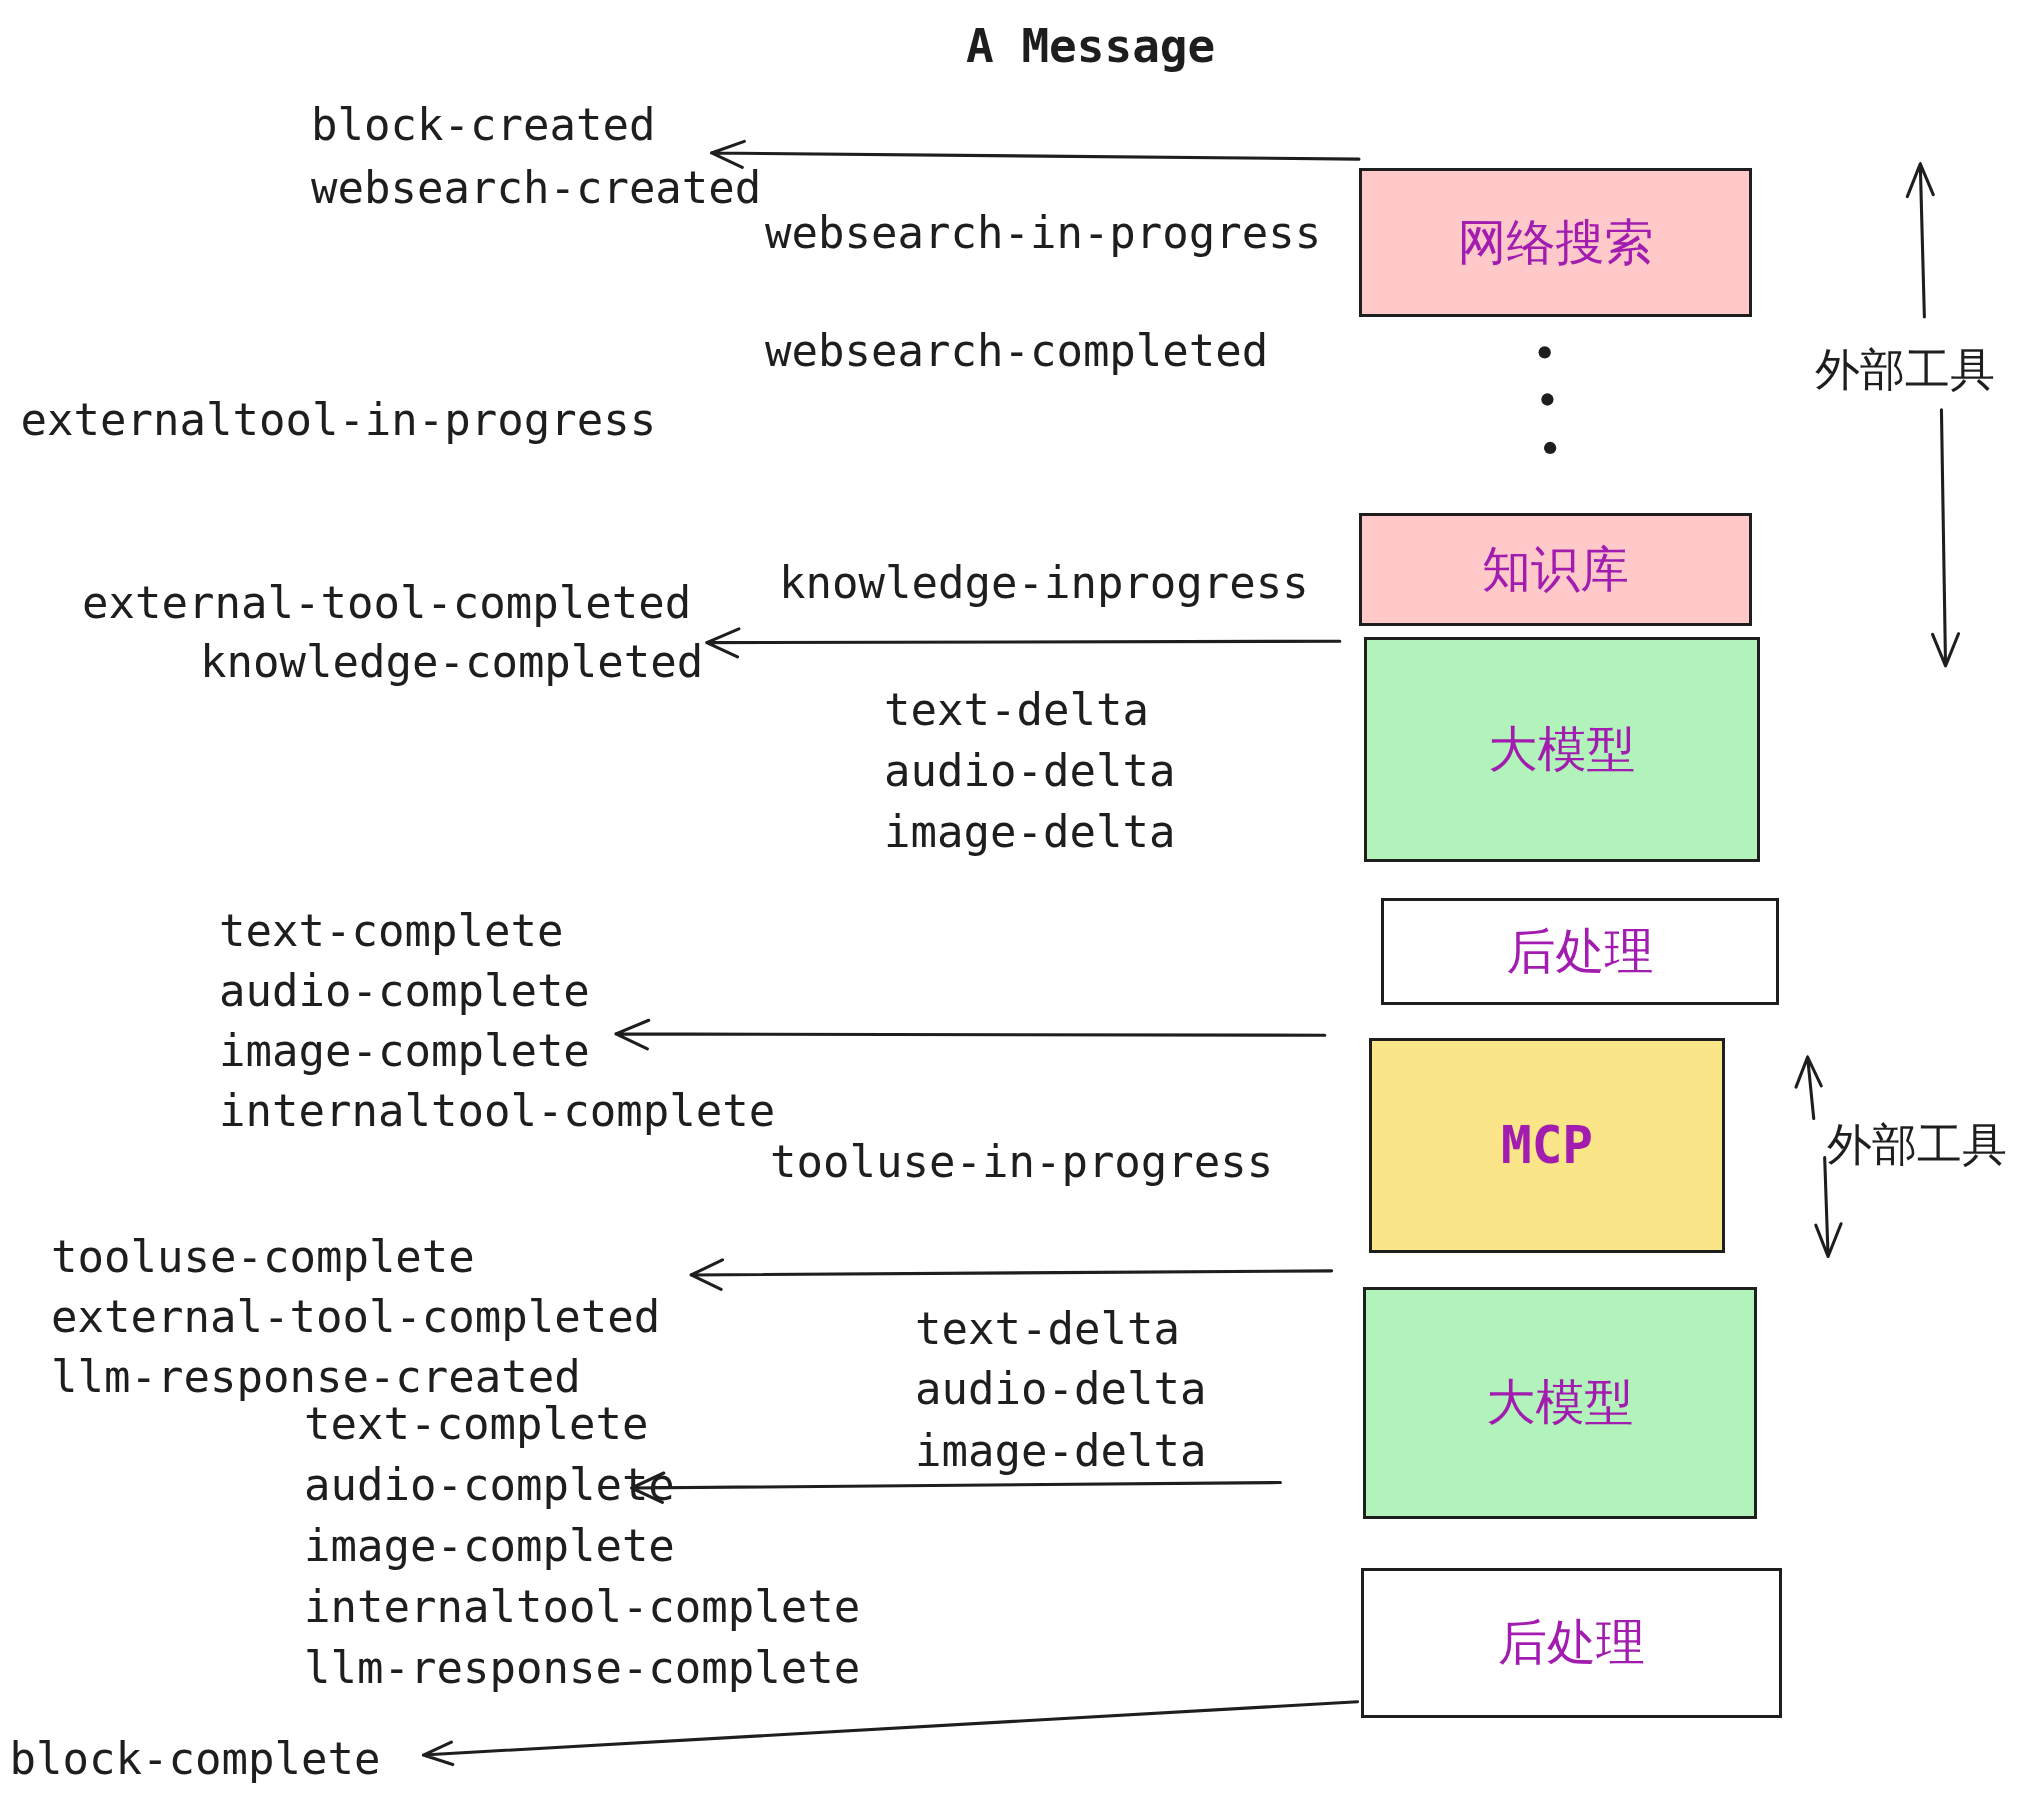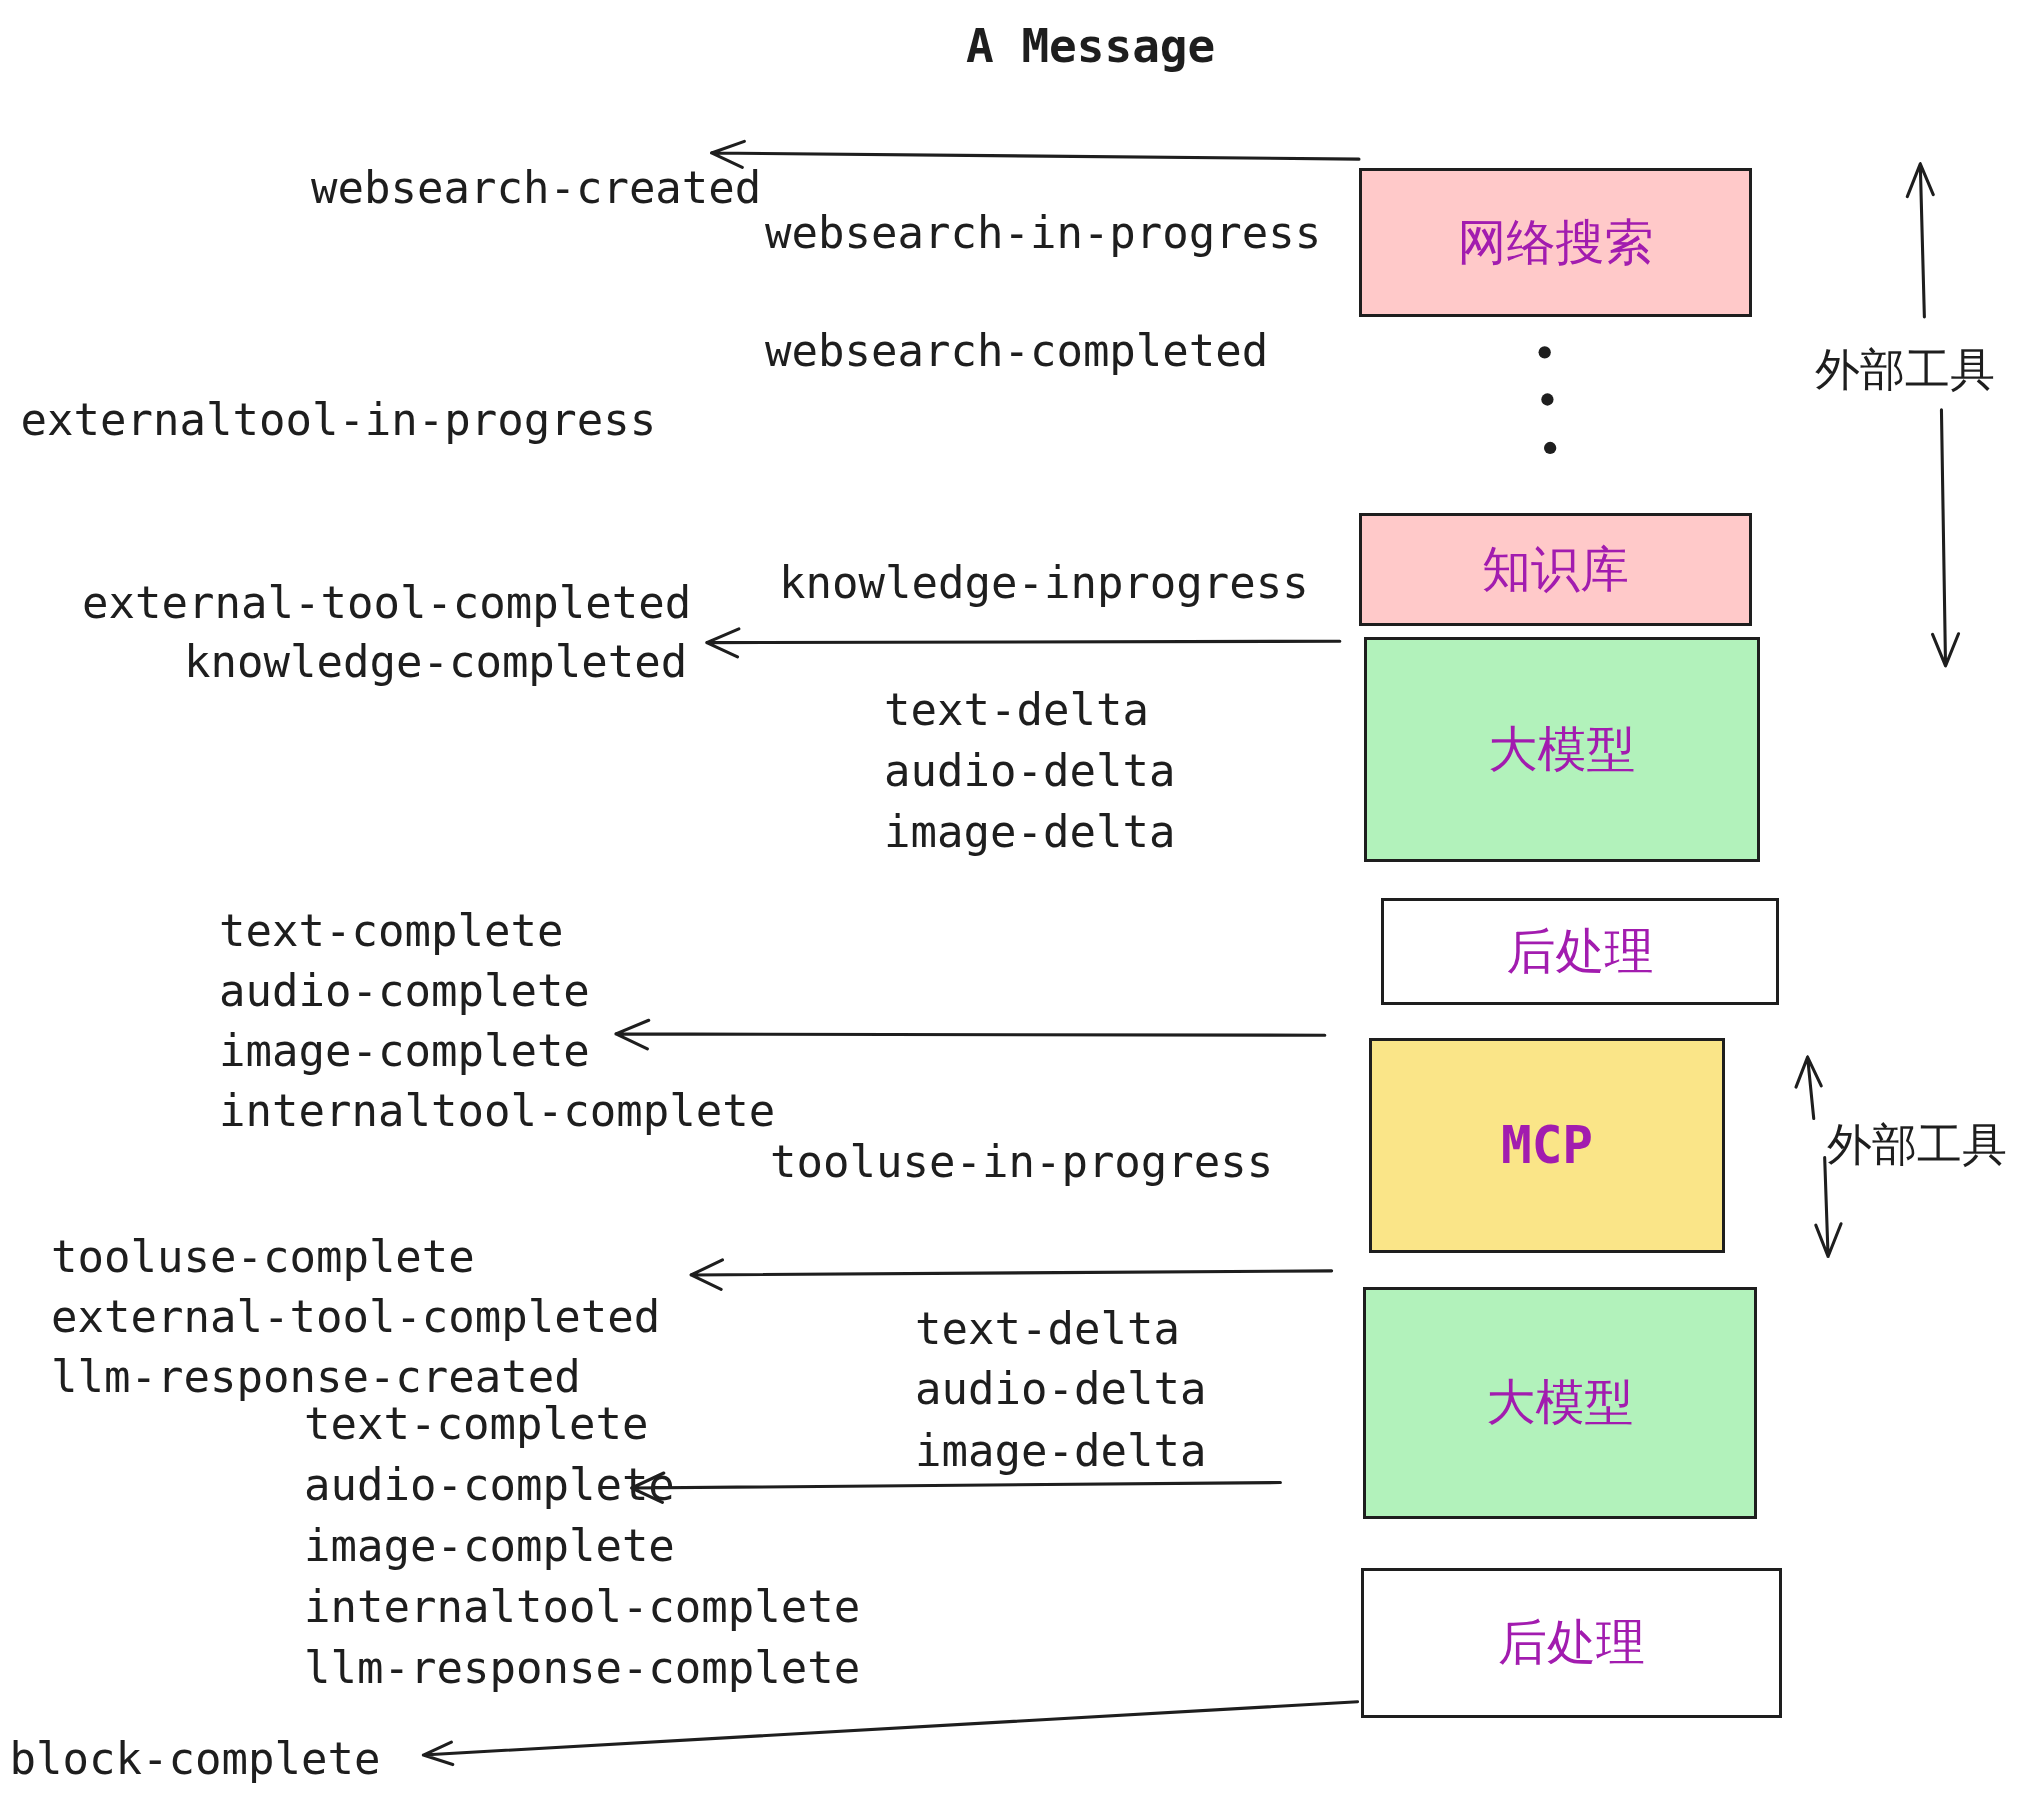--- a/index.html
+++ b/index.html
@@ -51,27 +51,28 @@
   #arrow-layer path, #arrow-layer line{ stroke:#1e1e1e; stroke-width:4.5; fill:none; stroke-linecap:round; }
   #arrow-layer circle{ fill:#1e1e1e; stroke:none; }
 </style>
 </head>
 <body>
 
 <div id="canvas">
 
   <div class="title">A Message</div>
 
+  <div class="evt" style="left:311px;  top:101px;">block-created</div>
   <div class="evt" style="left:311px;  top:164px;">websearch-created</div>
   <div class="evt" style="left:765px; top:209px;">websearch-in-progress</div>
   <div class="evt" style="left:765px; top:294px;margin-top:33px;">websearch-completed</div>
   <div class="evt" style="left:779px; top:559px;">knowledge-inprogress</div>
   <div class="evt" style="left:20.5px;   top:396px;">externaltool-in-progress</div>
   <div class="evt" style="left:82px;  top:579px;">external-tool-completed</div>
-  <div class="evt" style="left:184px;  top:638px;">knowledge-completed</div>
+  <div class="evt" style="left:200px;  top:638px;">knowledge-completed</div>
   <div class="evt" style="left:884px; top:686px;">text-delta</div>
   <div class="evt" style="left:884px; top:747px;">audio-delta</div>
   <div class="evt" style="left:884px; top:808px;">image-delta</div>
   <div class="evt" style="left:219px;  top:907px;">text-complete</div>
   <div class="evt" style="left:219px;  top:967px;">audio-complete</div>
   <div class="evt" style="left:219px;  top:1027px;">image-complete</div>
   <div class="evt" style="left:219px;  top:1087px;">internaltool-complete</div>
   <div class="evt" style="left:770px; top:1138px;">tooluse-in-progress</div>
   <div class="evt" style="left:51px;   top:1233px;">tooluse-complete</div>
   <div class="evt" style="left:51px;   top:1293px;">external-tool-completed</div>

